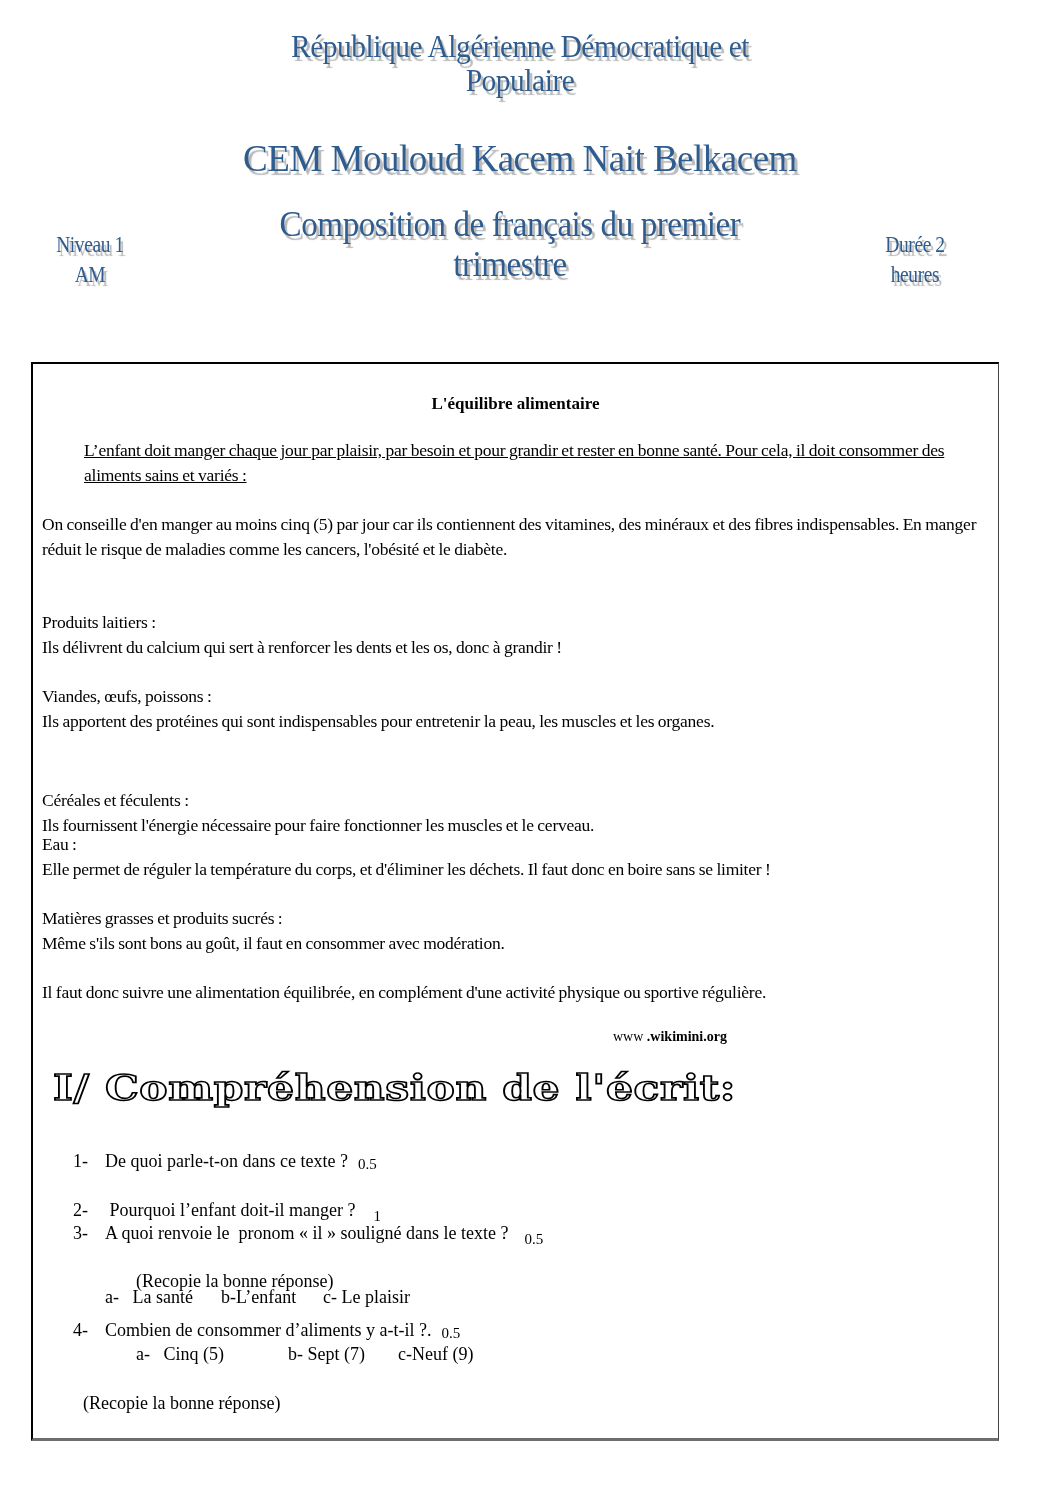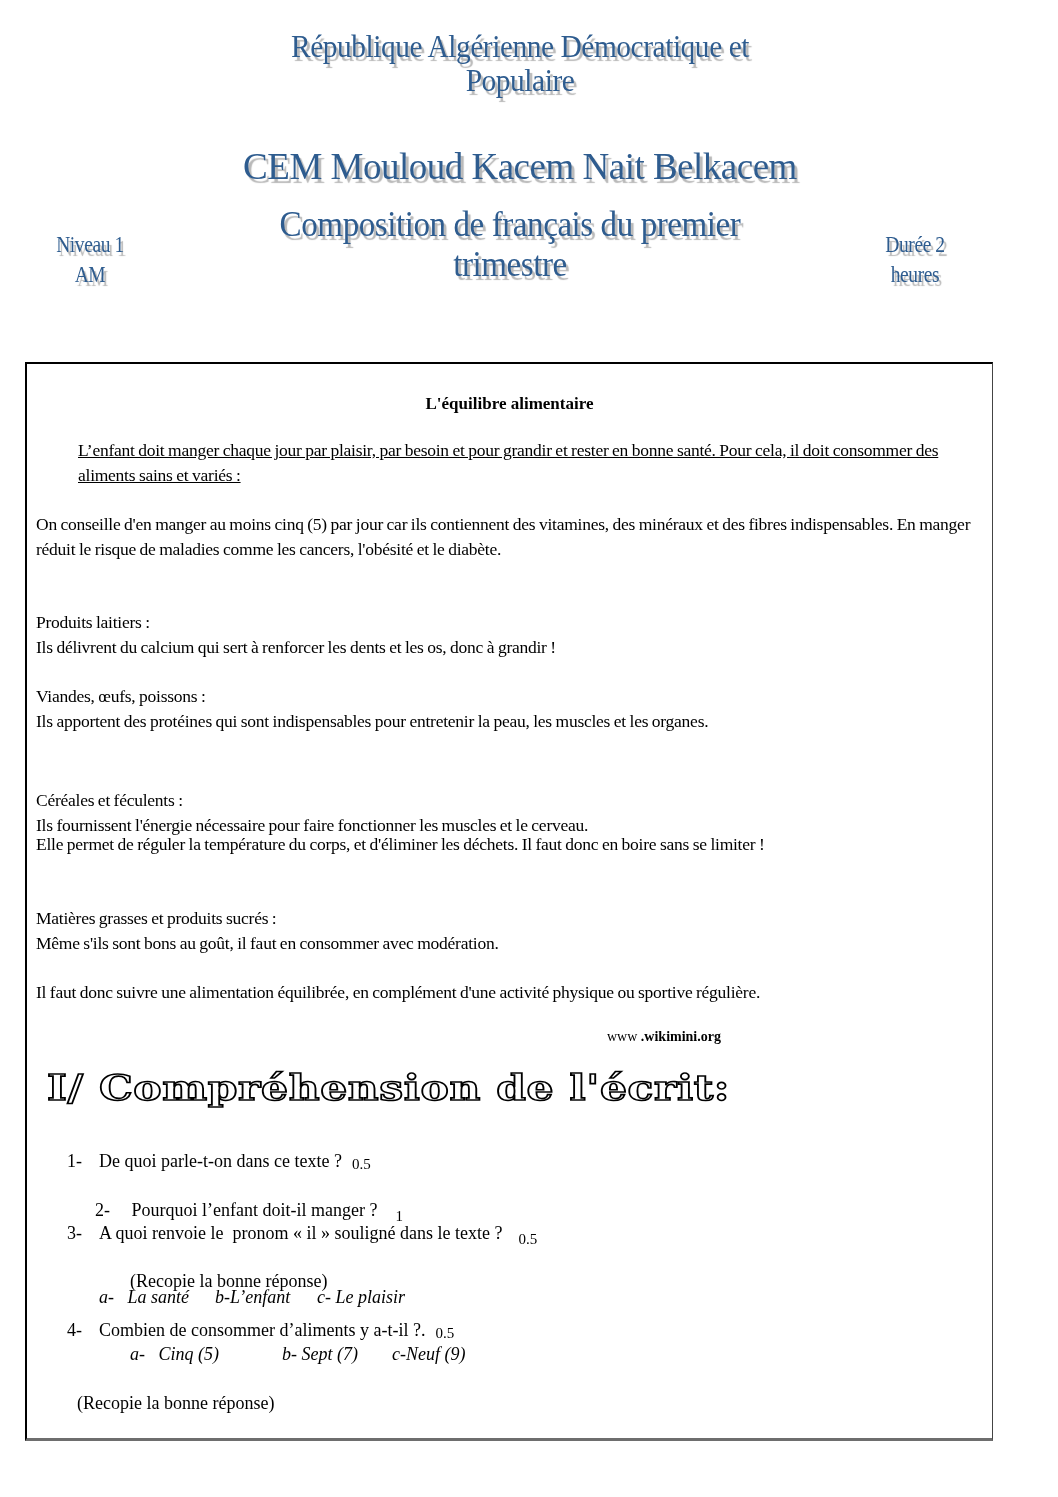--- a/index.html
+++ b/index.html
@@ -24,21 +24,21 @@
     line-height: 1.05;
     letter-spacing: -0.5px;
   }
   .hdr-republic {
     left: 180px; width: 680px; top: 30px;
     font-size: 32px;
     transform: scaleX(0.92);
   }
   .hdr-republic span { display: block; }
   .hdr-cem {
-    left: 150px; width: 740px; top: 148px;
+    left: 150px; width: 740px; top: 140px;
     font-size: 37px;
   }
   .hdr-compo {
     left: 190px; width: 640px; top: 205px;
     font-size: 36px;
     transform: scaleX(0.92);
     line-height: 1.1;
   }
   .hdr-compo span { display: block; }
   .hdr-niveau {
@@ -50,21 +50,21 @@
   .hdr-duree {
     left: 850px; width: 130px; top: 230px;
     font-size: 23px;
     transform: scaleX(0.85);
     line-height: 1.3;
   }
   .hdr-niveau span, .hdr-duree span { display: block; }
 
   .box {
     position: absolute;
-    left: 25px; top: 362px;
+    left: 31px; top: 362px;
     width: 968px; height: 1079px;
     border-top: 2px solid #000;
     border-left: 2px solid #000;
     border-right: 1px solid #444;
     border-bottom: 3px solid #6e6e6e;
     box-sizing: border-box;
   }
   .text-title {
     position: absolute;
     top: 30px; left: 0; width: 100%;
@@ -108,21 +108,21 @@
     line-height: 24px;
     white-space: nowrap;
   }
   .q .num { display: inline-block; width: 32px; }
   .pts {
     font-size: 15px;
     margin-left: 10px;
     vertical-align: -2px;
   }
   .pts-sub { vertical-align: -5px; }
-  .opt { display: inline-block; font-style: italic; }
+  .opt { display: inline-block; }
 </style>
 </head>
 <body>
 
 <div class="hdr hdr-republic">
   <span>République Algérienne Démocratique et</span>
   <span>Populaire</span>
 </div>
 <div class="hdr hdr-cem">CEM Mouloud Kacem Nait Belkacem</div>
 <div class="hdr hdr-niveau">
@@ -159,41 +159,42 @@
     <p>Viandes, œufs, poissons :</p>
     <p>Ils apportent des protéines qui sont indispensables pour entretenir la peau, les muscles et les organes.</p>
   </div>
 
   <div class="para" style="top:394px;margin-top:30px;">
     <p>Céréales et féculents :</p>
     <p>Ils fournissent l'énergie nécessaire pour faire fonctionner les muscles et le cerveau.</p>
   </div>
 
   <div class="para" style="top:468px;">
+    <p>Eau :</p>
     <p>Elle permet de réguler la température du corps, et d'éliminer les déchets. Il faut donc en boire sans se limiter !</p>
   </div>
 
   <div class="para" style="top:542px;">
     <p>Matières grasses et produits sucrés :</p>
     <p>Même s'ils sont bons au goût, il faut en consommer avec modération.</p>
   </div>
 
   <div class="para" style="top:616px;">
     <p>Il faut donc suivre une alimentation équilibrée, en complément d'une activité physique ou sportive régulière.</p>
   </div>
 
   <div class="source"><span>www </span><b>.wikimini.org</b></div>
 
   <div class="section-title">I/ Compréhension de l'écrit:</div>
 
   <div class="q" style="left:40px; top:785px;">
     <span class="num">1-</span><span>De quoi parle-t-on dans ce texte ?</span><span class="pts">0.5</span>
   </div>
 
-  <div class="q" style="left:40px; top:834px;margin-left:28px;">
+  <div class="q" style="left:40px; top:834px;">
     <span class="num">2-</span><span style="white-space:pre;"> Pourquoi l’enfant doit-il manger ?</span><span class="pts pts-sub" style="margin-left:18px;">1</span>
   </div>
 
   <div class="q" style="left:40px; top:857px;">
     <span class="num">3-</span><span style="white-space:pre;">A quoi renvoie le  pronom « il » souligné dans le texte ?</span><span class="pts pts-sub" style="margin-left:16px;">0.5</span>
   </div>
   <div class="q" style="left:72px; top:881px;">
     <span class="opt" style="width:116px; white-space:pre;">a-   La santé</span><span class="opt" style="width:102px;margin-top:40px;">b-L’enfant</span><span class="opt">c- Le plaisir</span>
   </div>
   <div class="q" style="left:103px; top:905px;">(Recopie la bonne réponse)</div>

